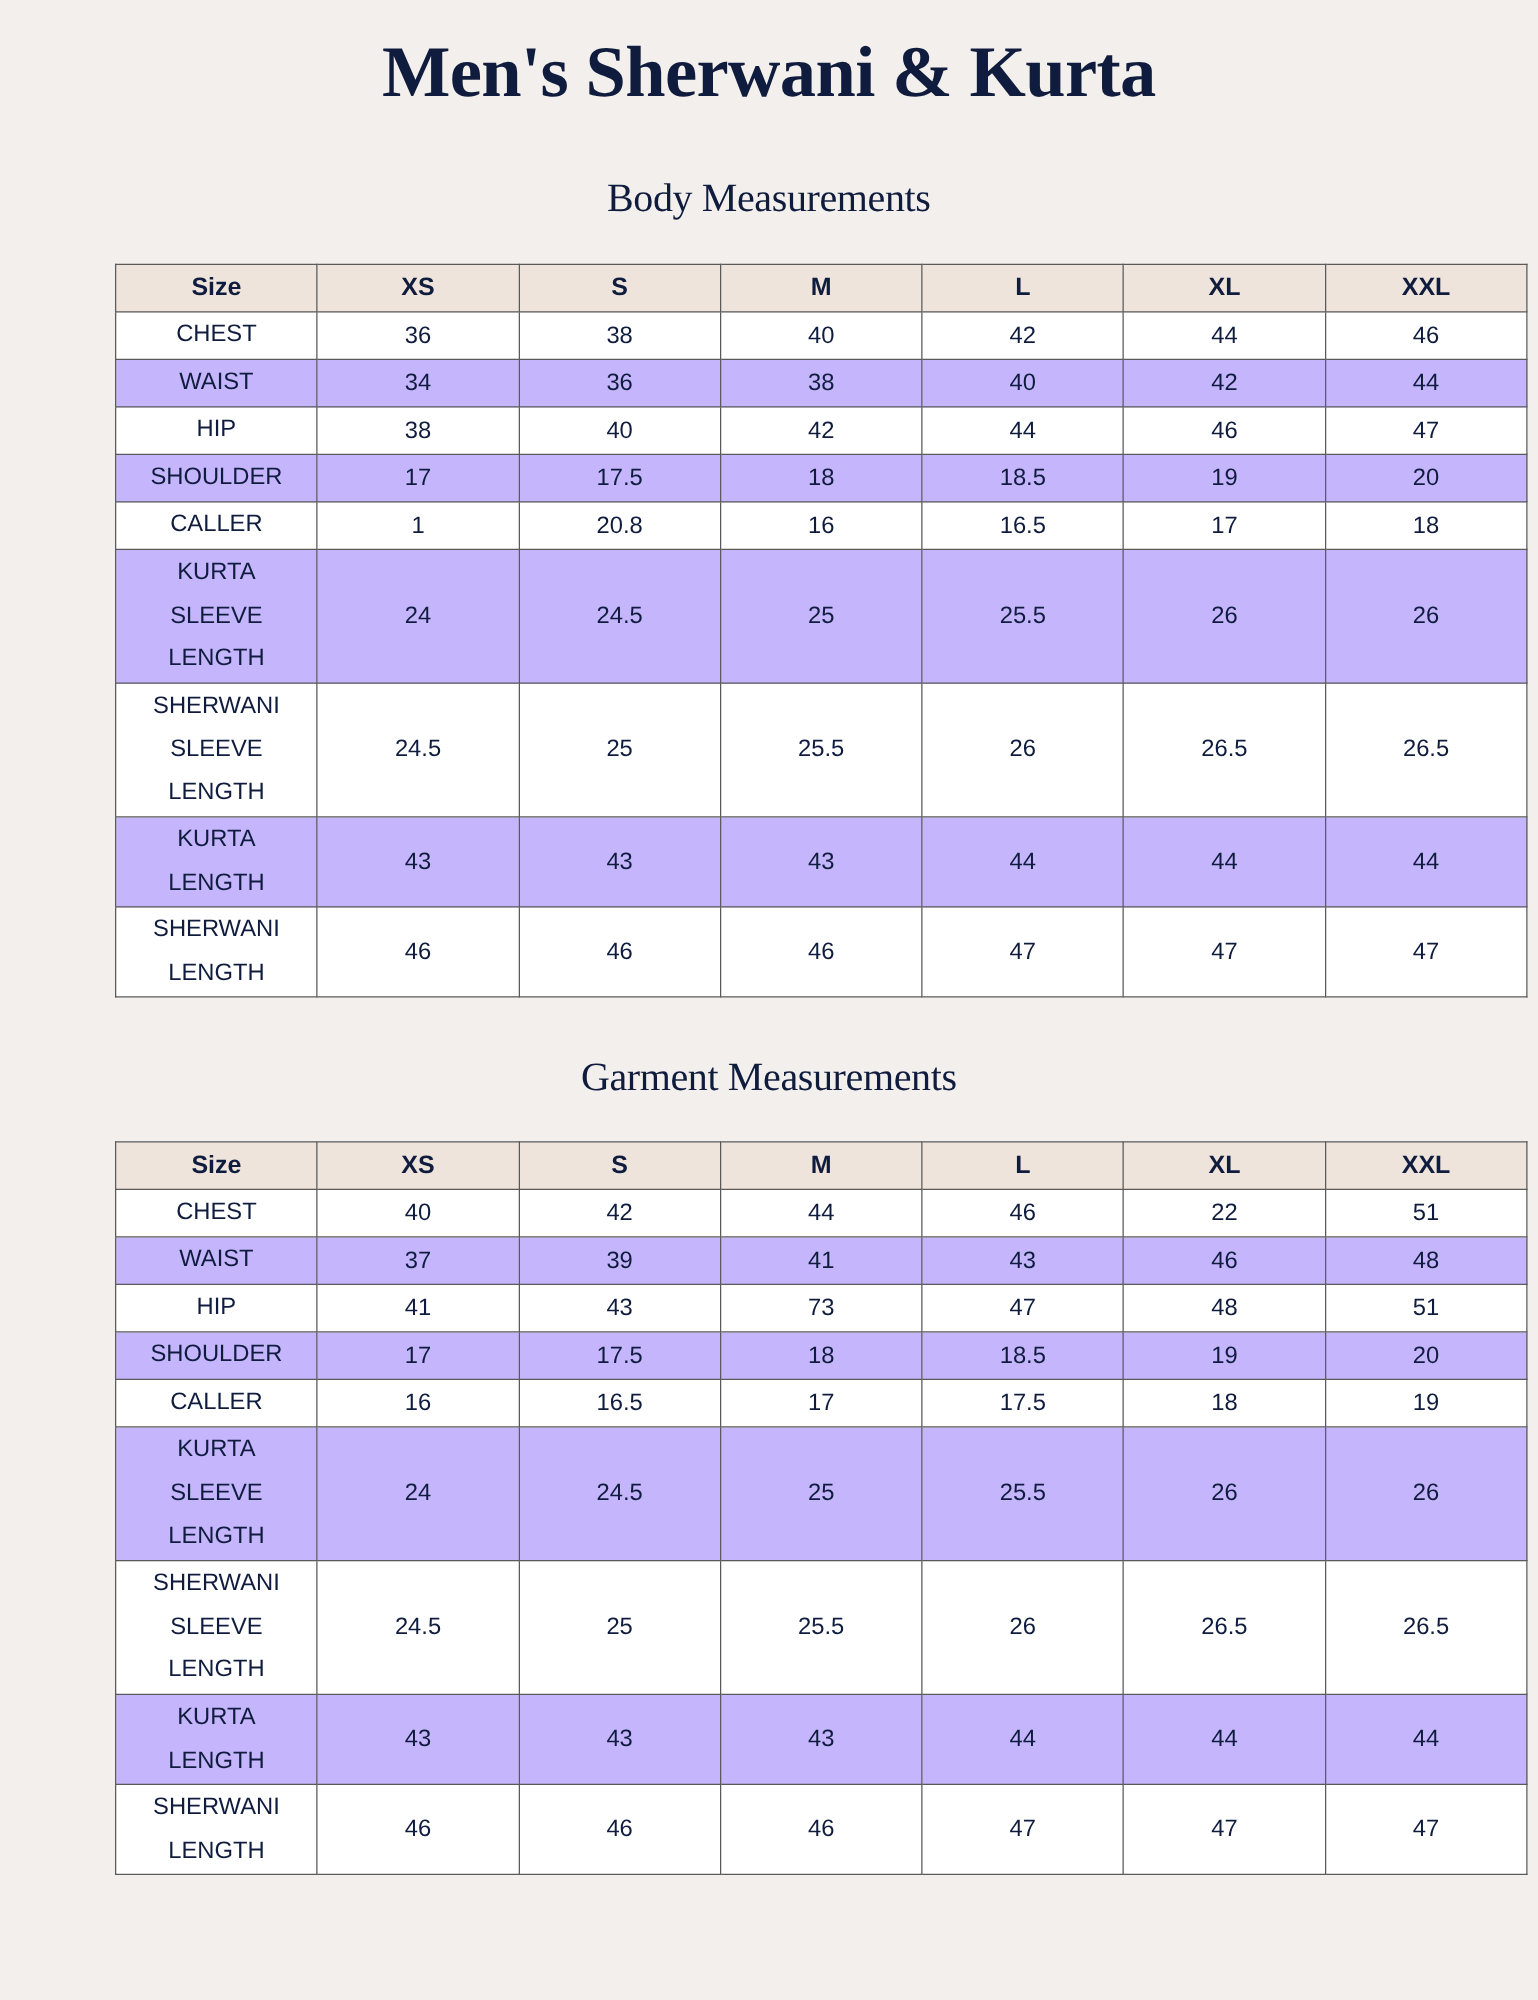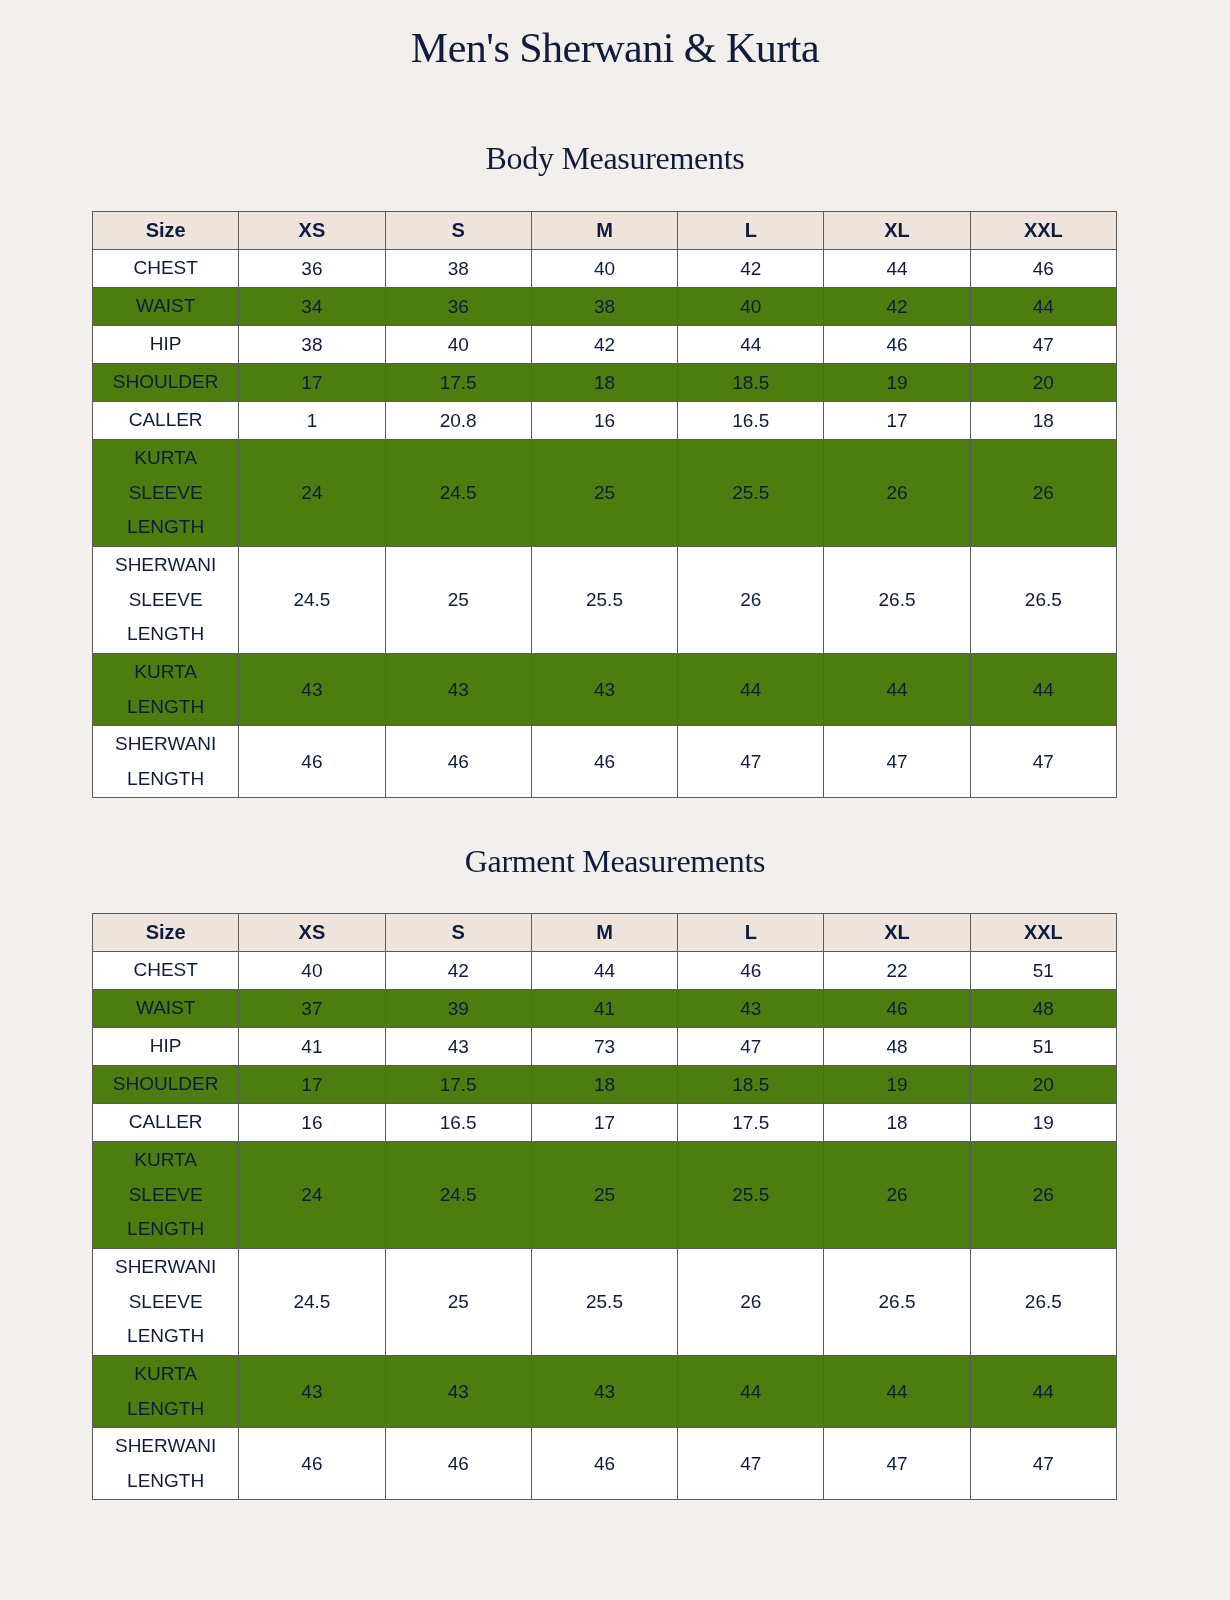--- a/index.html
+++ b/index.html
@@ -8,55 +8,55 @@
     background: #f3efec;
     color: #0f1c3d;
     font-family: "Liberation Sans", "DejaVu Sans", sans-serif;
     position: relative;
     overflow: hidden;
   }
   .page-title {
     position: absolute; left: 0; right: 0; top: 24px;
     text-align: center;
     font-family: "Liberation Serif", "DejaVu Serif", serif;
-    font-size: 42px; font-weight: normal;
+    font-size: 58px; font-weight: bold;
     letter-spacing: -0.5px;
     color: #0f1c3d;
     margin: 0;
   }
   .section-title {
     position: absolute; left: 0; right: 0;
     text-align: center;
     font-family: "Liberation Serif", "DejaVu Serif", serif;
     font-size: 32px; font-weight: normal;
     letter-spacing: -0.3px;
     color: #0f1c3d;
     margin: 0;
   }
   .size-table {
     position: absolute; left: 92px;
-    width: 1025px;
+    width: 1130px;
     border-collapse: collapse;
     table-layout: fixed;
     font-size: 19px;
   }
   .size-table th, .size-table td {
     border: 1.3px solid #5a5a5a;
     text-align: center;
     vertical-align: middle;
     padding: 0;
     color: #0f1c3d;
   }
   .size-table th {
     background: #eee4dc;
     font-weight: bold;
     font-size: 20px;
     height: 37px;
   }
-  .size-table tr.shade td { background: #4d7c0f; }
+  .size-table tr.shade td { background: #c4b5fd; }
   .size-table tr.plain td { background: #ffffff; }
   .size-table tr.r1 td { height: 37px; }
   .size-table tr.r2 td { height: 71px; }
   .size-table tr.r3 td { height: 106px; }
   .size-table td.label {
     line-height: 34.5px;
     font-size: 19px;
     white-space: pre-line;
     text-align: center;
   }

